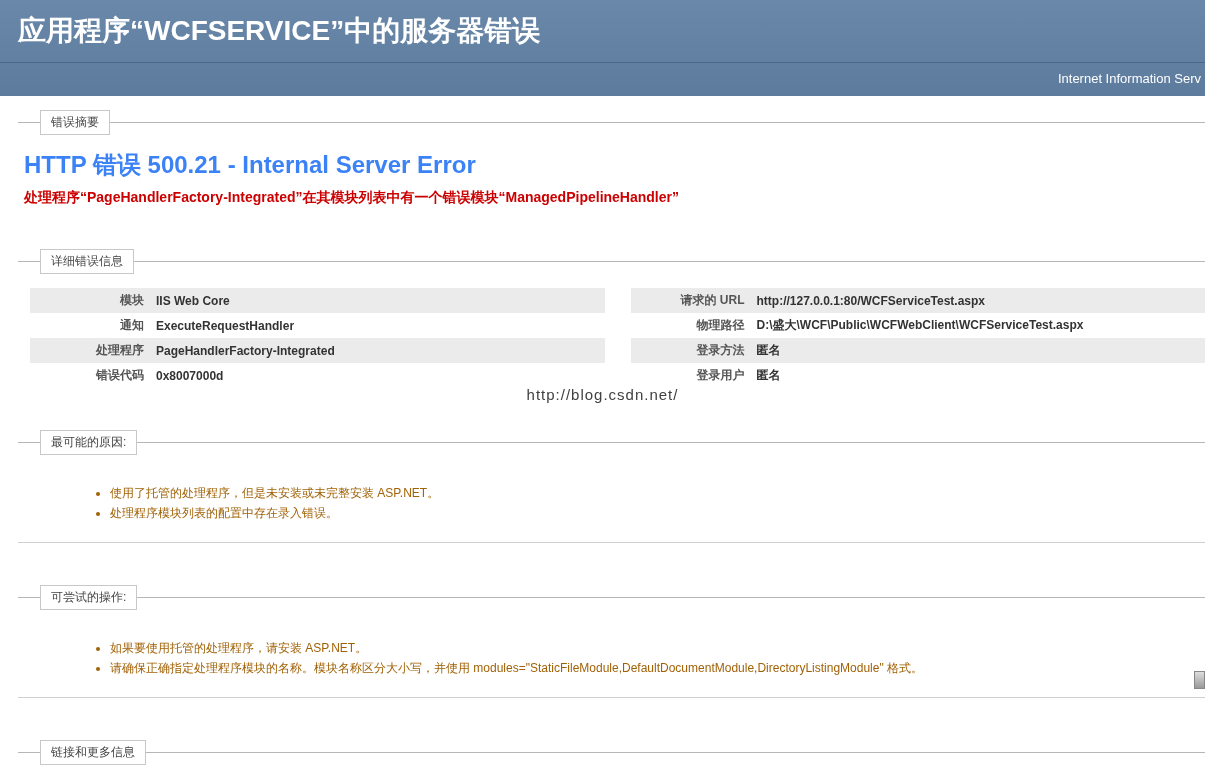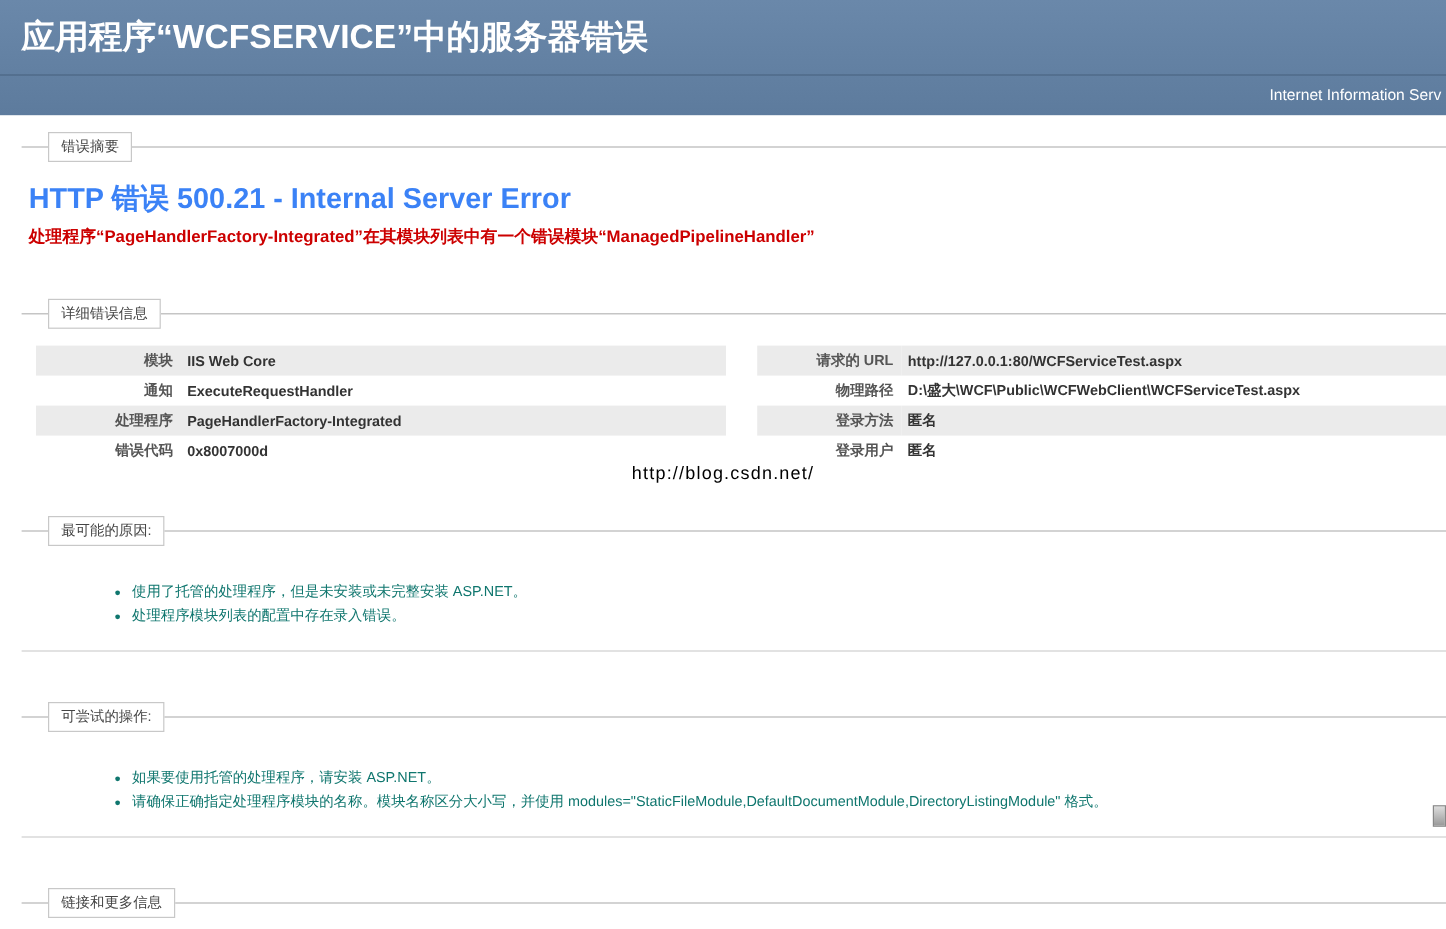--- a/index.html
+++ b/index.html
@@ -86,28 +86,28 @@
       padding: 4px 6px;
       font-size: 12px;
       color: #333;
       word-break: break-all;
     }
     ul.causes {
       list-style: disc;
       padding: 14px 0 4px 92px;
       font-size: 12px;
       line-height: 1.7;
-      color: #0f766e;
+      color: #a16207;
     }
     .links-body { padding: 8px 0 0 12px; font-size: 12px; line-height: 1.6; }
     .watermark {
       position: absolute;
       left: 50%; transform: translateX(-50%);
       top: 386px;
-      color: #000000;
+      color: #404040;
       font-size: 15px;
       letter-spacing: 1px;
       font-family: Arial, sans-serif;
       pointer-events: none;
     }
     .scroll-edge {
       position: absolute;
       right: 0; top: 671px;
       width: 11px; height: 18px;
       background: linear-gradient(#ddd,#999);

